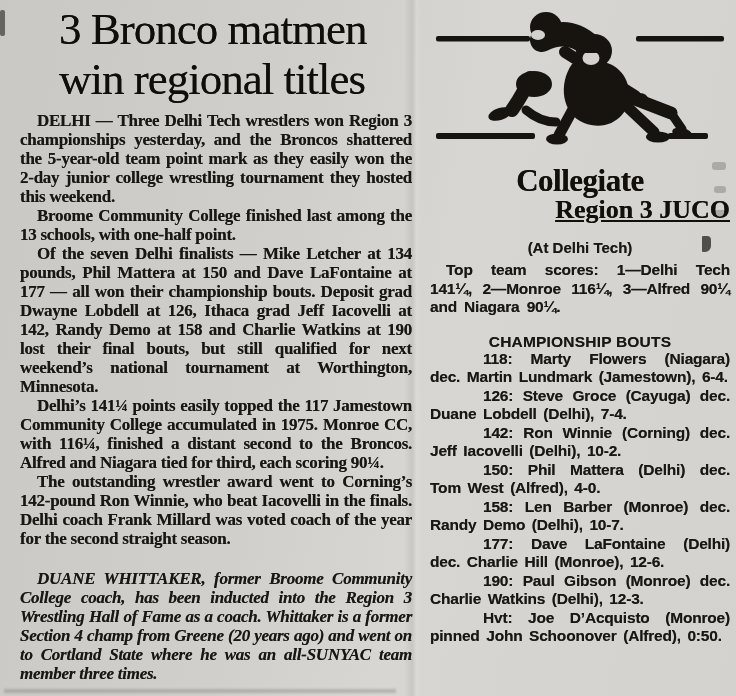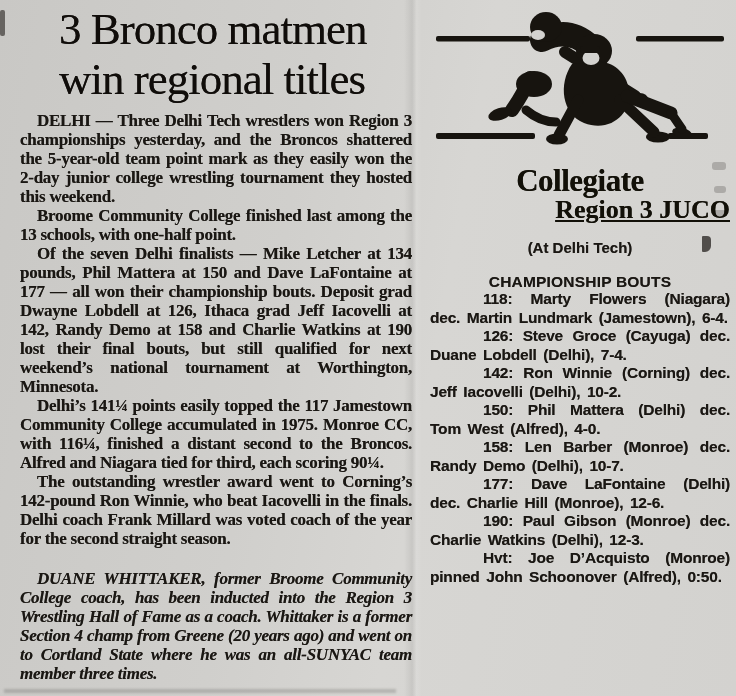--- a/index.html
+++ b/index.html
@@ -144,20 +144,21 @@
           <path d="M190 100 L224 132" stroke-width="11"></path>
           <path d="M197 96 L241 113" stroke-width="13"></path>
           <path d="M241 113 L252 129" stroke-width="9"></path>
         </g>
       </svg>
     </div>
 
     <div class="results-title">Collegiate</div>
     <div class="results-subtitle">Region 3 JUCO</div>
     <div class="results-venue sans">(At Delhi Tech)</div>
+    <div class="team-scores sans">Top team scores: 1—Delhi Tech 141¼, 2—Monroe 116¼, 3—Alfred 90¼ and Niagara 90¼.</div>
     <div class="champ-heading sans">CHAMPIONSHIP BOUTS</div>
 
     <div class="bout-list sans">
         <div class="bout"><span class="bout-weight">118:</span> Marty Flowers (Niagara) dec. Martin Lundmark (Jamestown), 6-4.</div>
         <div class="bout"><span class="bout-weight">126:</span> Steve Groce (Cayuga) dec. Duane Lobdell (Delhi), 7-4.</div>
         <div class="bout"><span class="bout-weight">142:</span> Ron Winnie (Corning) dec. Jeff Iacovelli (Delhi), 10-2.</div>
         <div class="bout"><span class="bout-weight">150:</span> Phil Mattera (Delhi) dec. Tom West (Alfred), 4-0.</div>
         <div class="bout"><span class="bout-weight">158:</span> Len Barber (Monroe) dec. Randy Demo (Delhi), 10-7.</div>
         <div class="bout"><span class="bout-weight">177:</span> Dave LaFontaine (Delhi) dec. Charlie Hill (Monroe), 12-6.</div>
         <div class="bout"><span class="bout-weight">190:</span> Paul Gibson (Monroe) dec. Charlie Watkins (Delhi), 12-3.</div>

